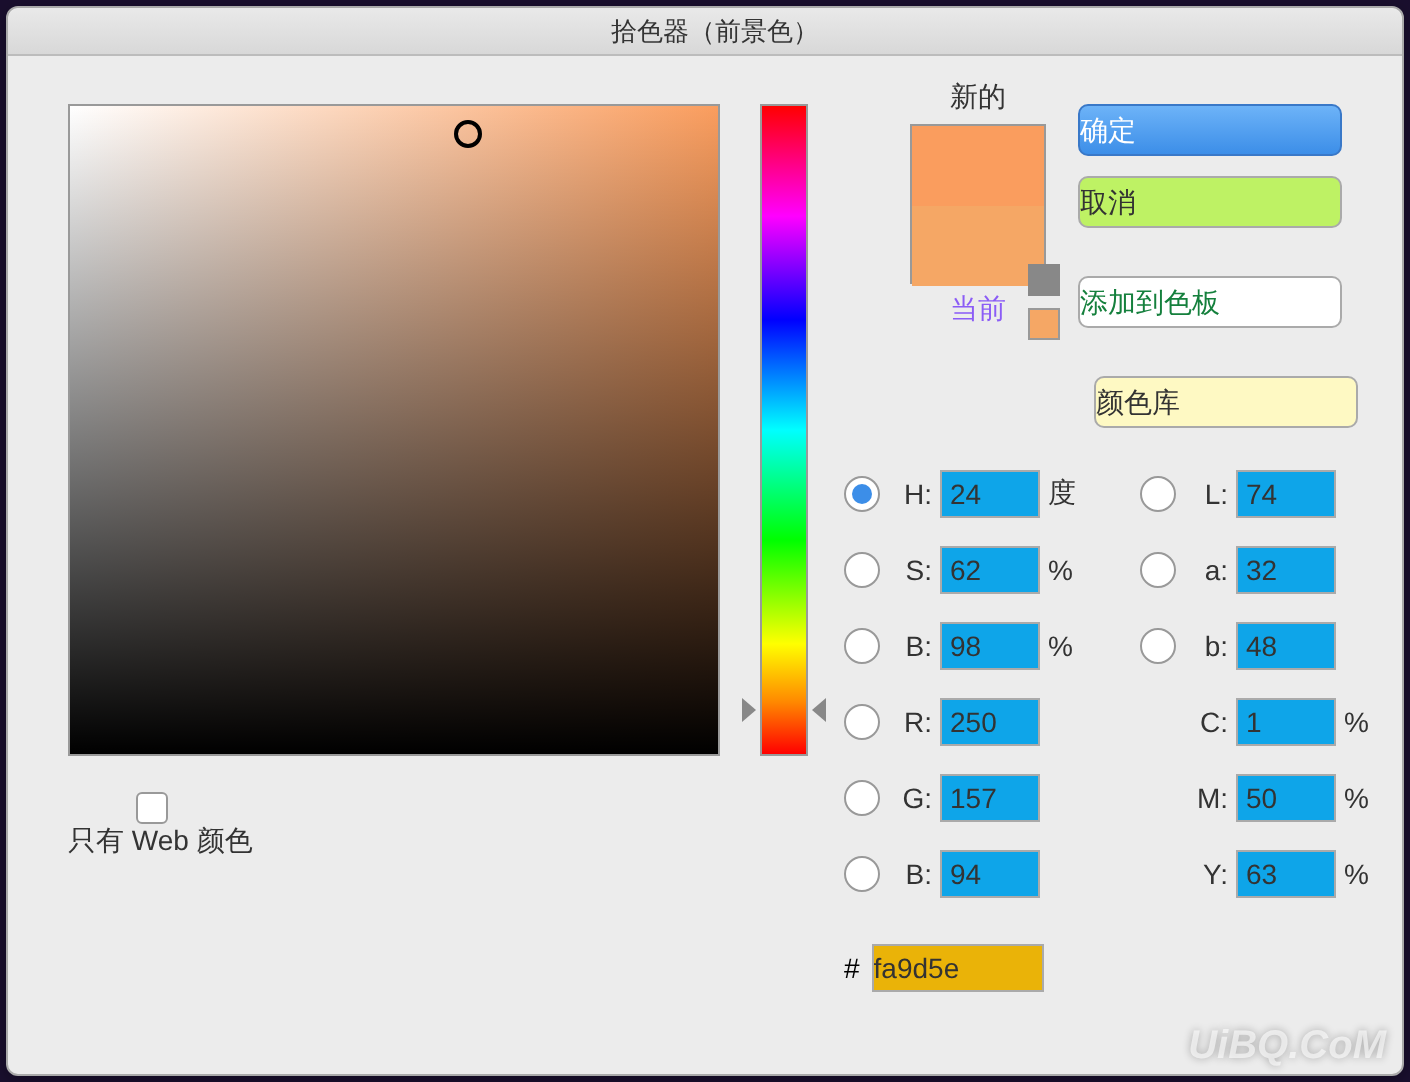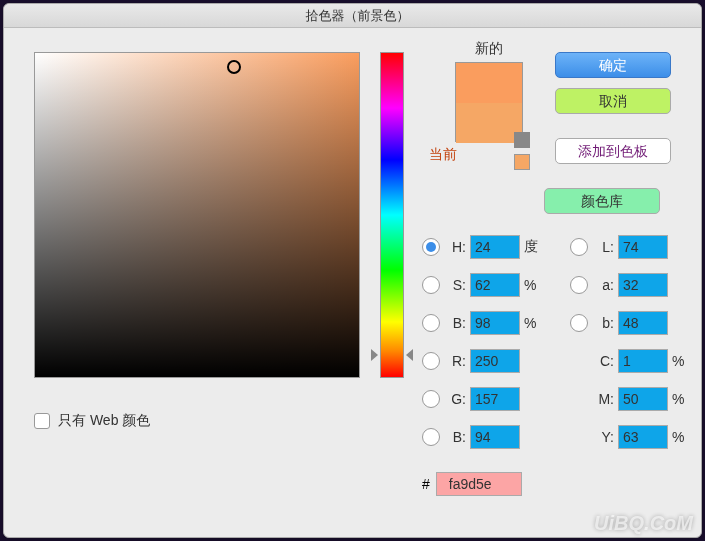--- a/index.html
+++ b/index.html
@@ -12,47 +12,47 @@
     
     .hue-slider { position: absolute; left: 376px; top: 48px; width: 24px; height: 326px; background: linear-gradient(to bottom, #ff0000 0%, #ff00ff 17%, #0000ff 33%, #00ffff 50%, #00ff00 67%, #ffff00 83%, #ff8800 92%, #ff0000 100%); border: 1px solid #999; }
     .hue-arrow-l { position: absolute; left: 367px; top: 345px; width: 0; height: 0; border-top: 6px solid transparent; border-bottom: 6px solid transparent; border-left: 7px solid #888; }
     .hue-arrow-r { position: absolute; left: 402px; top: 345px; width: 0; height: 0; border-top: 6px solid transparent; border-bottom: 6px solid transparent; border-right: 7px solid #888; }
     
     .preview-area { position: absolute; left: 425px; top: 36px; width: 120px; }
     .label-new { text-align: center; font-size: 14px; color: #333; margin-bottom: 4px; }
     .swatch { width: 68px; height: 80px; margin: 0 auto; border: 1px solid #999; }
     .swatch-new { height: 40px; background: #fa9d5e; }
     .swatch-cur { height: 40px; background: #f5a765; }
-    .label-cur { font-size: 14px; color: #c2410c; margin-top: 4px; }
+    .label-cur { text-align: center; font-size: 14px; color: #8b5cf6; margin-top: 4px; }
     .mini-icons { position: absolute; left: 510px; top: 128px; }
     .cube { width: 16px; height: 16px; background: #888; margin-bottom: 6px; }
     .mini-sw { width: 16px; height: 16px; background: #f5a765; border: 1px solid #999; }
     
-    .btn { position: absolute; width: 116px; height: 26px; border-radius: 5px; font-size: 14px; text-align: center; line-height: 24px; border: 1px solid #aaa; cursor: pointer; }
+    .btn { position: absolute; width: 132px; height: 26px; border-radius: 5px; font-size: 14px; line-height: 24px; border: 1px solid #aaa; cursor: pointer; }
     .btn-ok { right: 30px; top: 48px; background: linear-gradient(#6db3f8, #3c8ee8); color: #fff; border: 1px solid #3978c8; }
     .btn-cancel { right: 30px; top: 84px; background: #bef264; color: #333; }
-    .btn-add { right: 30px; top: 134px; background: #fff; color: #701a75; }
-    .btn-lib { right: 41px; top: 184px; background: #86efac; color: #333; }
+    .btn-add { right: 30px; top: 134px; background: #fff; color: #15803d; }
+    .btn-lib { right: 22px; top: 184px; background: #fef9c3; color: #333; }
     
     .fields { position: absolute; left: 418px; top: 228px; }
     .row { display: flex; align-items: center; margin-bottom: 8px; height: 30px; }
     .col-a { display: flex; align-items: center; width: 148px; }
     .col-b { display: flex; align-items: center; }
     .radio { width: 18px; height: 18px; border-radius: 50%; border: 1px solid #999; background: #fff; margin-right: 6px; flex-shrink: 0; position: relative; }
     .radio.on::after { content: ''; position: absolute; width: 10px; height: 10px; border-radius: 50%; background: #3c8ee8; left: 3px; top: 3px; }
     .radio-spacer { width: 24px; }
     .lbl { width: 20px; font-size: 14px; color: #333; text-align: right; margin-right: 4px; }
     .inp { width: 50px; height: 24px; border: 1px solid #aaa; background: #0ea5e9; padding: 0 4px; font-size: 14px; color: #333; }
     .unit { font-size: 14px; color: #333; margin-left: 4px; width: 16px; }
     
     .hex-row { position: absolute; left: 418px; top: 468px; display: flex; align-items: center; }
     .hash { font-size: 14px; margin-right: 6px; }
-    .hex-inp { width: 86px; height: 24px; border: 1px solid #aaa; background: #fca5a5; padding: 0 12px; font-size: 14px; color: #333; }
+    .hex-inp { width: 86px; height: 24px; border: 1px solid #aaa; background: #eab308; padding: 0 0; font-size: 14px; color: #333; }
     
-    .web-only { position: absolute; left: 30px; top: 408px; display: flex; align-items: center; font-size: 14px; color: #333; }
+    .web-only { position: absolute; left: 30px; top: 392px; display: flex; align-items: center; font-size: 14px; color: #333; flex-direction: column; }
     .checkbox { width: 16px; height: 16px; border: 1px solid #999; background: #fff; border-radius: 3px; margin-right: 8px; }
     
     .watermark { position: absolute; right: 12px; bottom: 6px; font-size: 20px; font-weight: bold; color: rgba(255,255,255,0.6); font-style: italic; text-shadow: 0 0 4px rgba(0,0,0,0.3); margin-top: 37px; }
   </style>
 </head>
 <body>
 
 <div class="window">
   <div class="titlebar">拾色器（前景色）</div>
 

